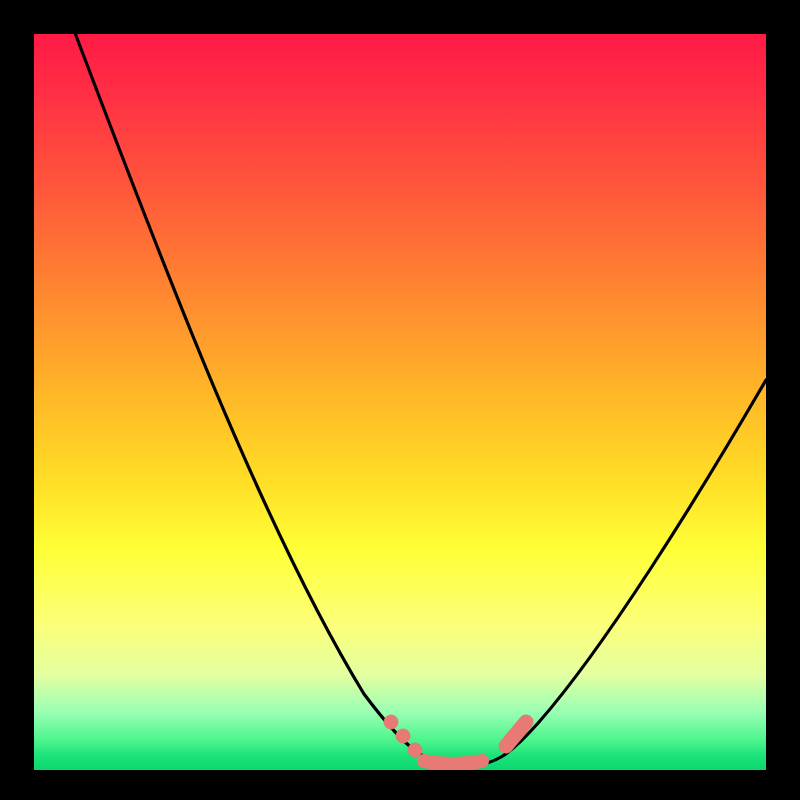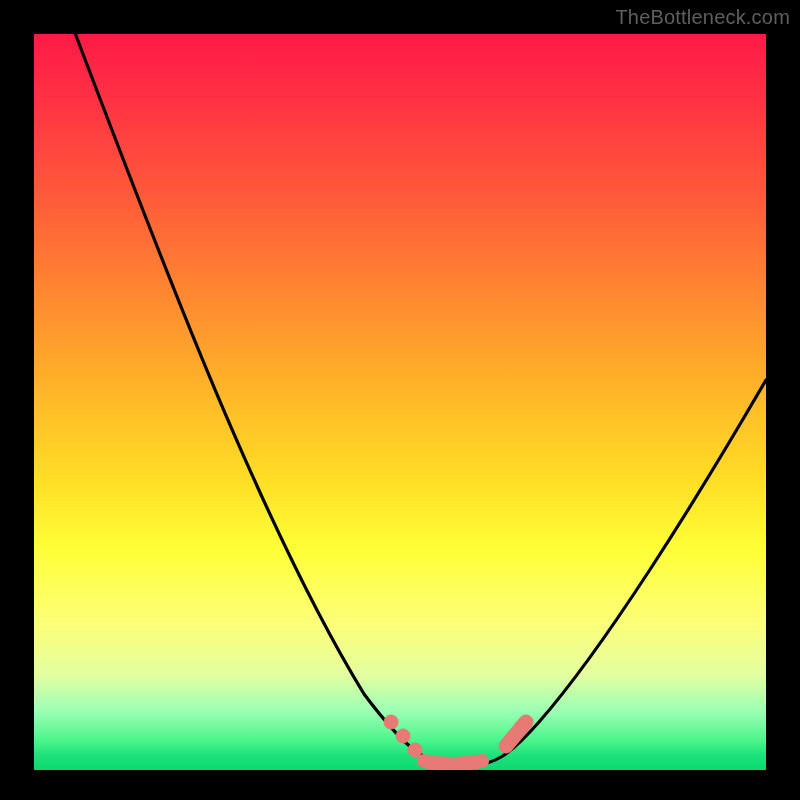--- a/index.html
+++ b/index.html
@@ -89,15 +89,14 @@
         <circle cx="381" cy="716" r="7"></circle>
 
         <path d="M 390 727 Q 418 733 448 727" stroke-width="14" stroke-linecap="round" fill="none"></path>
 
         <path d="M 472 712 L 492 688" stroke-width="15" stroke-linecap="round" fill="none"></path>
 
       </g>
     </svg>
   </div>
 
-  <div class="attribution">TheBottleneck.com</div>
 
 </div>
 
 </body></html>

